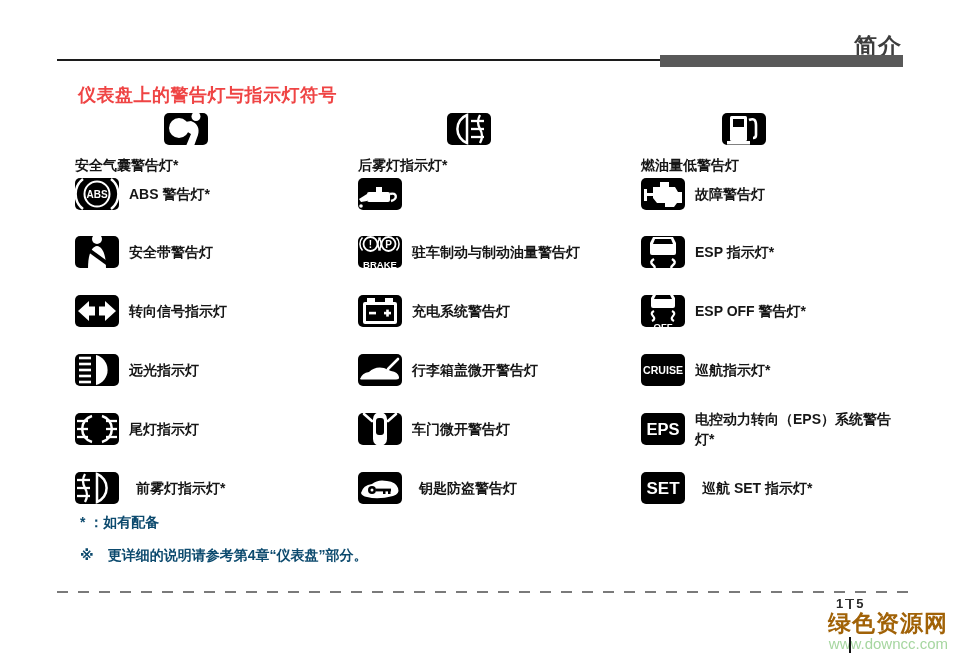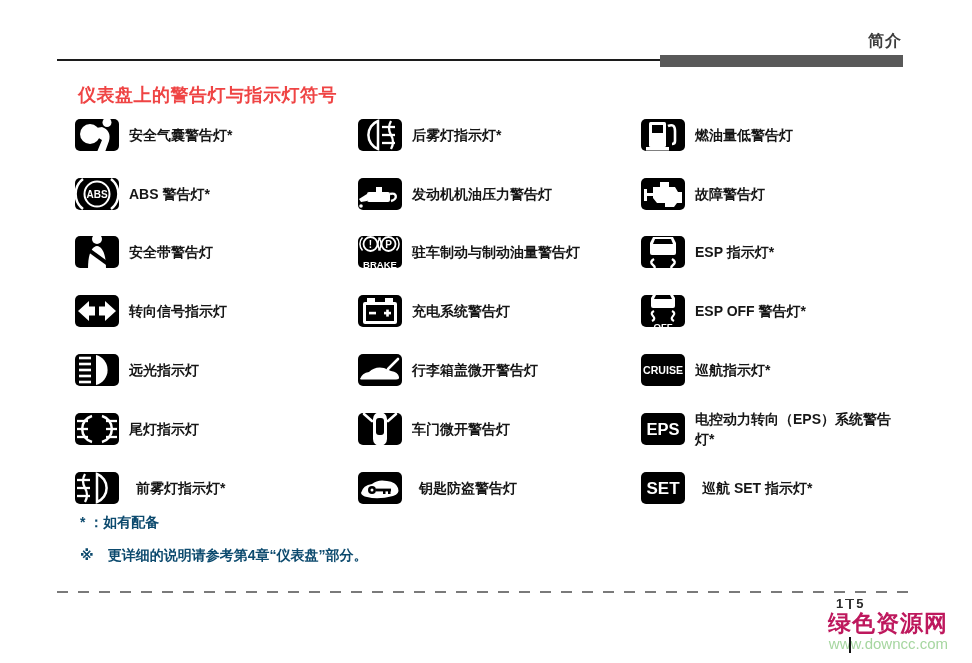--- a/index.html
+++ b/index.html
@@ -1,32 +1,32 @@
 <!DOCTYPE html>
 <html><head>
 <meta charset="utf-8">
 <style>
   html,body{margin:0;padding:0;}
   body{width:972px;height:663px;background:#fff;font-family:"Liberation Sans","DejaVu Sans",sans-serif;position:relative;overflow:hidden;}
   .page{position:absolute;inset:0;background:#fff;}
 
   
-  .hdr-label{position:absolute;top:31px;right:70px;font-size:16px;font-weight:bold;color:#3d3d3d;letter-spacing:1px;}
+  .hdr-label{position:absolute;top:31px;right:70px;font-size:23px;font-weight:bold;color:#3d3d3d;letter-spacing:1px;}
   .hdr-rule{position:absolute;top:59px;left:57px;width:846px;height:2px;background:#1c1c1c;}
   .hdr-bar{position:absolute;top:55px;left:660px;width:243px;height:12px;background:#595959;}
 
   
   .title{position:absolute;top:83px;left:78px;margin:0;font-size:18px;font-weight:bold;color:#ef4444;letter-spacing:0.5px;}
 
   
   .legend{position:absolute;top:113px;left:75px;width:860px;height:400px;}
   .col{position:absolute;top:0;width:283px;height:400px;}
   .col.c1{left:0;} .col.c2{left:283px;} .col.c3{left:566px;}
   .row{position:absolute;left:0;display:flex;align-items:center;gap:10px;height:44px;}
-  .col .row:nth-child(1){top:0;}
+  .col .row:nth-child(1){top:0;flex-direction:column;}
   .col .row:nth-child(2){top:59px;}
   .col .row:nth-child(3){top:117px;}
   .col .row:nth-child(4){top:176px;}
   .col .row:nth-child(5){top:235px;}
   .col .row:nth-child(6){top:294px;}
   .col .row:nth-child(7){top:353px;gap:17px;}
   .ic{flex:none;width:44px;height:32px;background:#000;border-radius:5px;display:flex;align-items:center;justify-content:center;}
   .ic svg{display:block;}
   .lbl{font-size:14px;font-weight:bold;color:#161616;line-height:1.45;width:222px;}
   .c3 .lbl{width:205px;}
@@ -40,21 +40,21 @@
 
   
   .dashline{position:absolute;top:591px;left:57px;width:853px;height:2px;
     background:repeating-linear-gradient(90deg,#7a7a7a 0 11px,transparent 11px 21px);}
   .pagenum{position:absolute;top:596px;left:836px;display:flex;align-items:flex-end;font-size:13px;font-weight:bold;color:#2a2a2a;}
   .pgsep{display:inline-block;position:relative;width:9px;height:11px;margin:0 2px;border-top:1.5px solid #333;}
   .pgsep::after{content:"";position:absolute;left:4px;top:0;width:1.5px;height:9px;background:#333;}
 
   
   .wm{position:absolute;top:611px;right:24px;text-align:right;line-height:1.1;}
-  .wm-name{font-size:23px;font-weight:bold;color:#be185d;letter-spacing:1px;}
+  .wm-name{font-size:23px;font-weight:bold;color:#a16207;letter-spacing:1px;}
   .wm-url{font-size:15px;color:#a6d6a0;}
   .caret{position:absolute;left:849px;top:637px;width:2px;height:16px;background:#111;}
 </style>
 </head>
 <body>
 
 <div class="page">
 
   <div class="hdr-label">简介</div>
   <div class="hdr-rule"></div>
@@ -171,21 +171,20 @@
       <div class="row">
         <span class="ic">
           <svg width="44" height="44" viewBox="0 0 44 44">
             <rect x="9" y="20" width="23" height="10" rx="2" fill="#fff"></rect>
             <polygon points="9,22 1,27 3,30 9,29" fill="#fff"></polygon>
             <rect x="18" y="15" width="6" height="6" fill="#fff"></rect>
             <path d="M32 22 C39 20 40 27 33 29" fill="none" stroke="#fff" stroke-width="2.4"></path>
             <circle cx="3" cy="34" r="1.8" fill="#fff"></circle>
           </svg>
         </span>
-        <span class="lbl">发动机机油压力警告灯</span>
       </div>
       <div class="row">
         <span class="ic">
           <svg width="44" height="44" viewBox="0 0 44 44">
             <circle cx="12.5" cy="14" r="7" fill="none" stroke="#fff" stroke-width="1.8"></circle>
             <circle cx="30.5" cy="14" r="7" fill="none" stroke="#fff" stroke-width="1.8"></circle>
             <path d="M4.5 7.5 A9.5 9.5 0 0 0 4.5 20.5" fill="none" stroke="#fff" stroke-width="1.5"></path>
             <path d="M20.5 7.5 A9.5 9.5 0 0 1 20.5 20.5" fill="none" stroke="#fff" stroke-width="1.5"></path>
             <path d="M22.5 7.5 A9.5 9.5 0 0 0 22.5 20.5" fill="none" stroke="#fff" stroke-width="1.5"></path>
             <path d="M38.5 7.5 A9.5 9.5 0 0 1 38.5 20.5" fill="none" stroke="#fff" stroke-width="1.5"></path>

